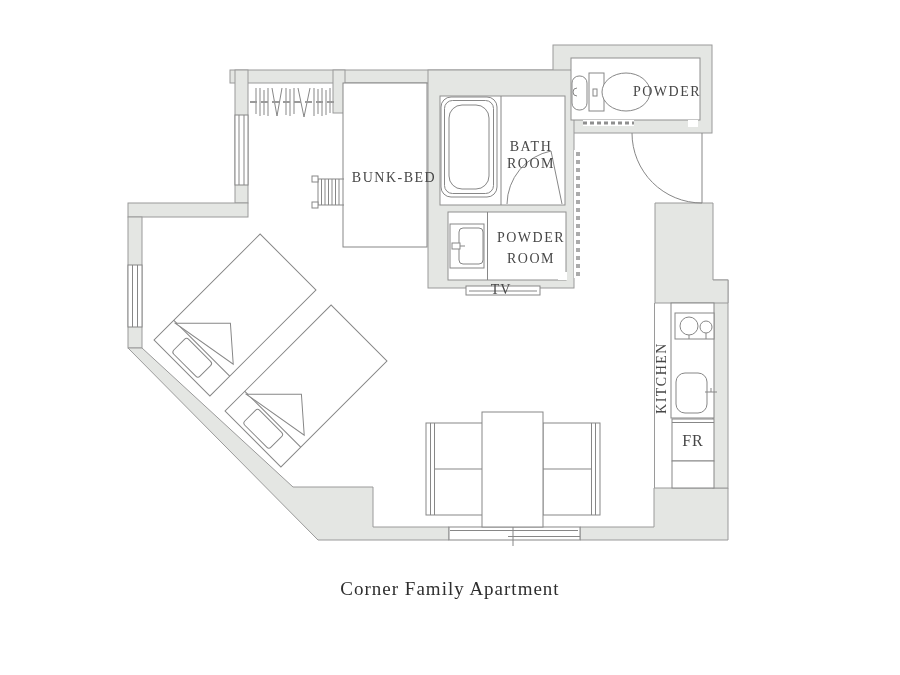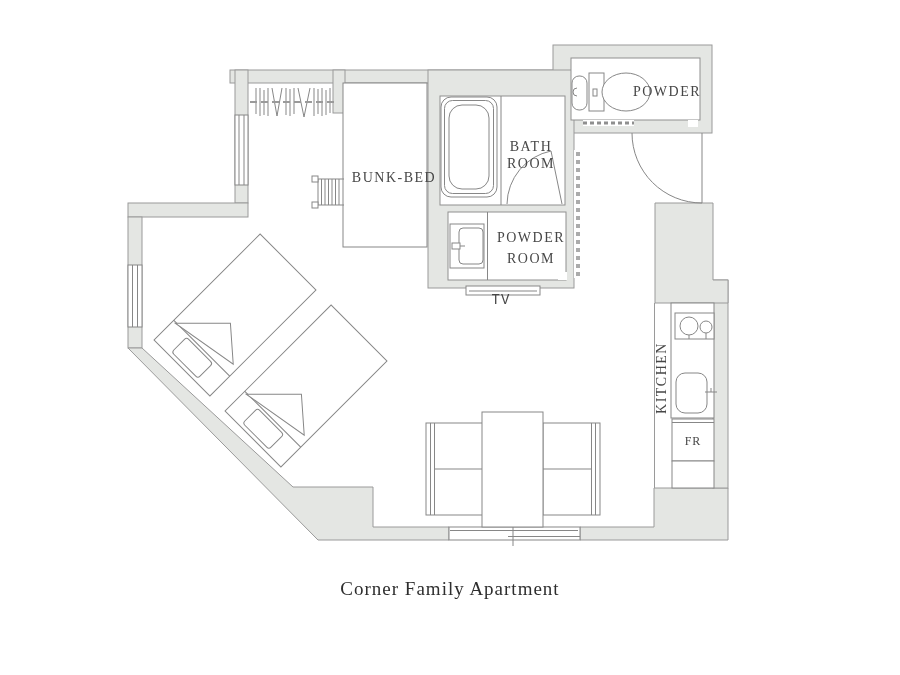--- a/index.html
+++ b/index.html
@@ -2,21 +2,21 @@
 <html><head>
 <meta charset="utf-8">
 <style>
   html,body{margin:0;padding:0;background:#ffffff;}
   #stage{position:relative;width:900px;height:675px;background:#fff;overflow:hidden;
          font-family:"Liberation Serif",serif;}
   #plan-svg{position:absolute;left:0;top:0;}
   .label{position:absolute;transform:translate(-50%,-50%);color:#474747;
          font-size:14px;letter-spacing:1.5px;white-space:nowrap;text-align:center;
          font-family:"Liberation Serif",serif;}
-  .label.small{font-size:12px;letter-spacing:1px;}
+  .label.small{font-size:16px;letter-spacing:1px;}
   .label.rot{transform:translate(-50%,-50%) rotate(-90deg);}
   .label .ln{display:block;line-height:17px;}
   #title{position:absolute;left:450px;top:589px;transform:translate(-50%,-50%);
          font-size:19px;letter-spacing:1px;color:#2e2e2e;white-space:nowrap;}
   
   .wall{fill:#e4e6e3;stroke:#9a9a9a;stroke-width:1;}
   .cut{fill:#ffffff;stroke:none;}
   .room{fill:#ffffff;stroke:#8f8f8f;stroke-width:1;}
   .fx{fill:#ffffff;stroke:#878787;stroke-width:1;}
   .fxl{fill:none;stroke:#878787;stroke-width:1;}
@@ -191,20 +191,20 @@
   <div class="label" style="left:531px;top:155px;">
     <span class="ln">BATH</span>
     <span class="ln">ROOM</span>
   </div>
 
   <div class="label" style="left:531px;top:248px;line-height:21px;">
     <span class="ln" style="line-height:21px;">POWDER</span>
     <span class="ln" style="line-height:21px;">ROOM</span>
   </div>
 
-  <div class="label" style="left:501px;top:300px;letter-spacing:1px;font-family:Liberation Mono, monospace;">TV</div>
+  <div class="label" style="left:501px;top:290px;letter-spacing:1px;">TV</div>
 
   <div class="label rot" style="left:662px;top:378px;">KITCHEN</div>
 
   <div class="label small" style="left:693px;top:441px;">FR</div>
 
   <div id="title">Corner Family Apartment</div>
 </div>
 
 </body></html>

